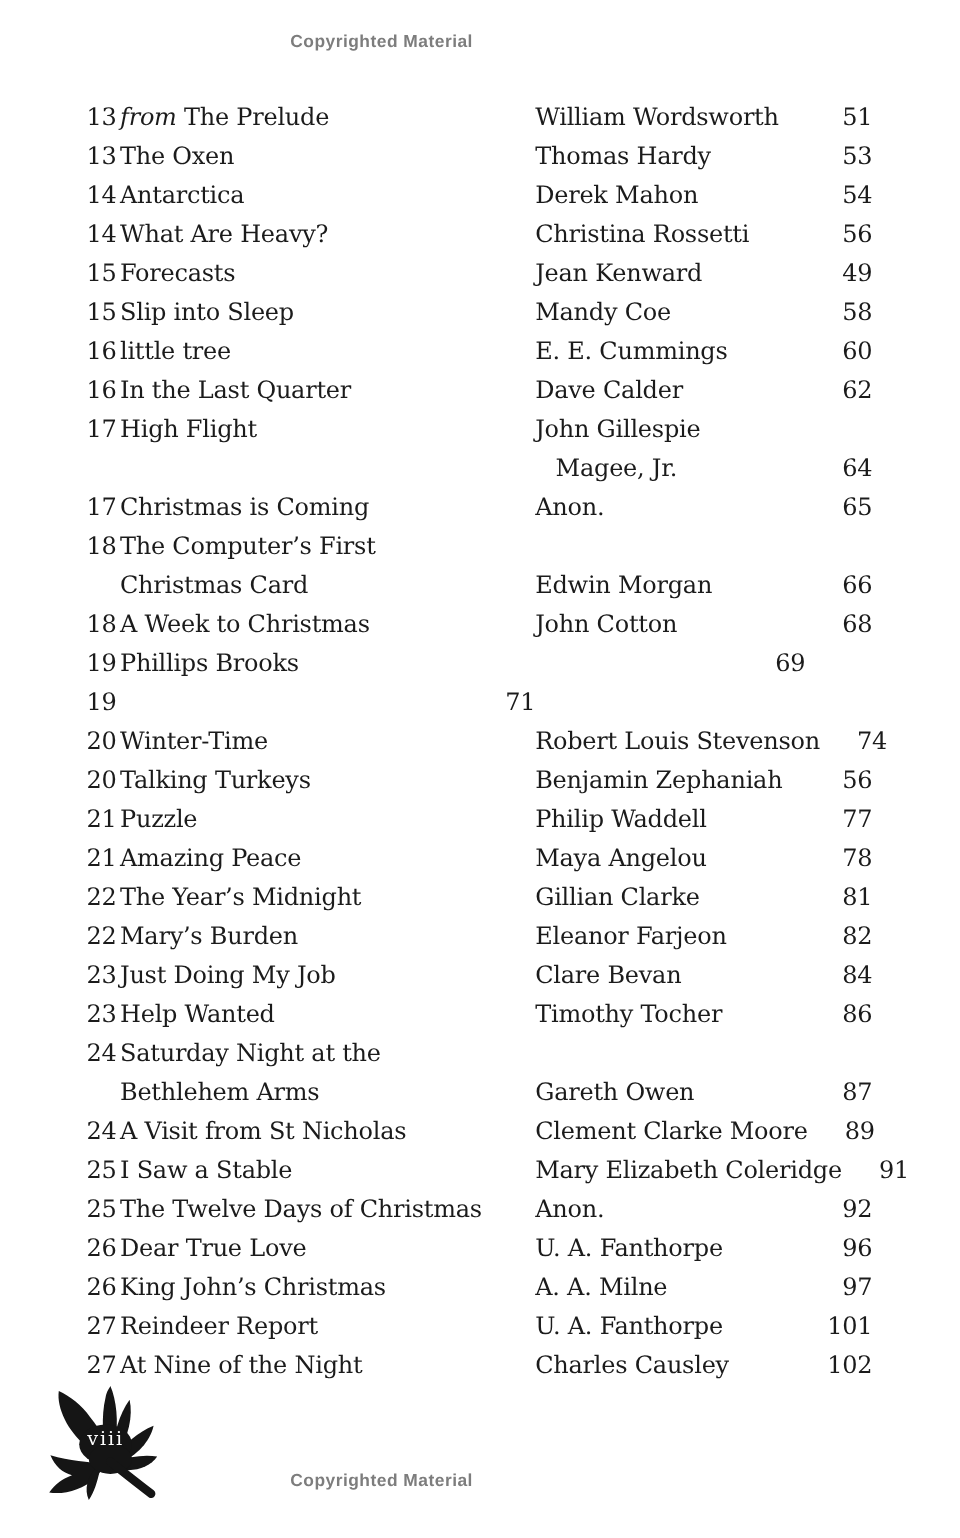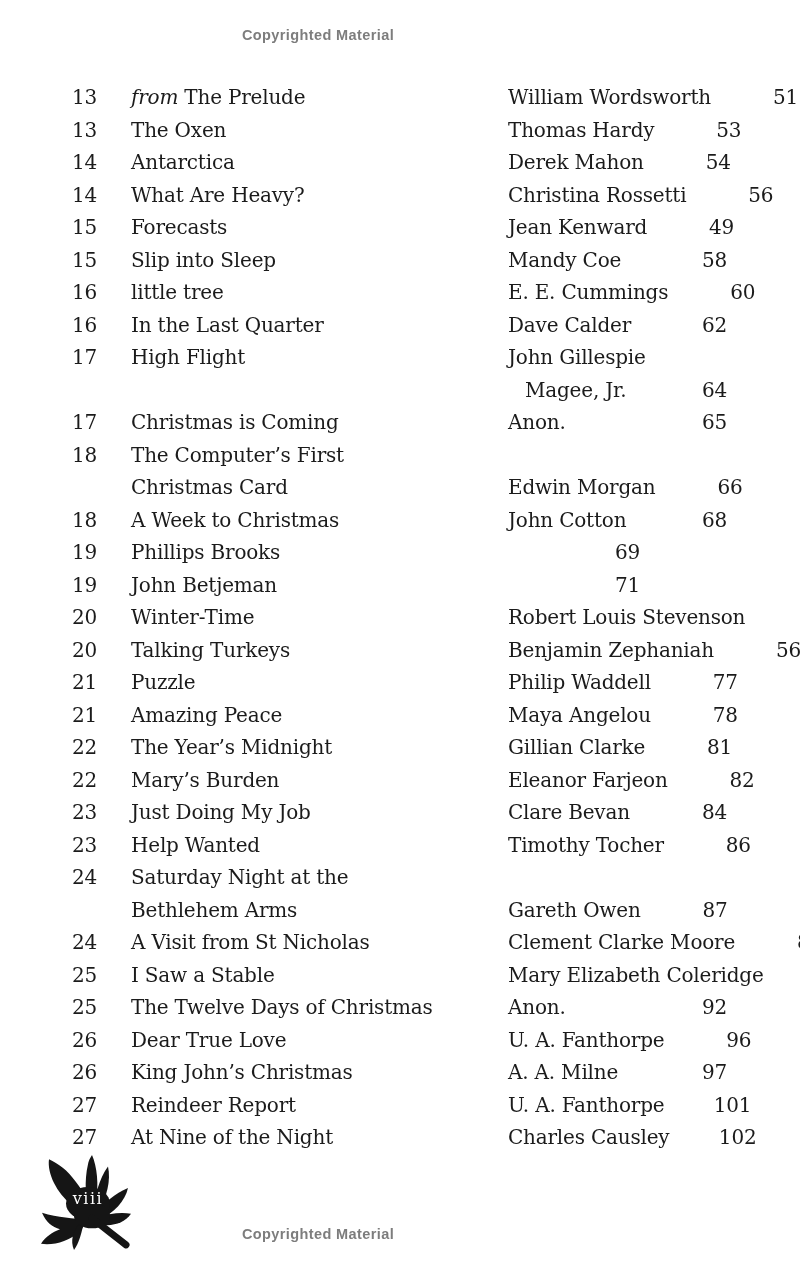--- a/index.html
+++ b/index.html
@@ -31,21 +31,20 @@
     color: #1b1b1b;
     letter-spacing: -0.2px;
     font-variant-numeric: oldstyle-nums;
   }
   .row {
     display: grid;
     grid-template-columns: 28px 346px 1fr 56px;
     height: 32.5px;
     line-height: 32.5px;
     white-space: nowrap;
-    gap: 31px;
   }
   .num { text-align: right; padding-right: 5px; }
   .title i { }
   .author.indent { padding-left: 17px; }
   .pagenum { text-align: right; }
 
   .leaf-wrap {
     position: absolute;
     left: 38px; top: 1154px;
     width: 100px; height: 98px;
@@ -153,21 +152,20 @@
       <div class="author">John Cotton</div>
       <div class="pagenum">68</div>
     </div>
     <div class="row">
       <div class="num">19</div>
       <div class="author">Phillips Brooks</div>
       <div class="pagenum">69</div>
     </div>
     <div class="row">
       <div class="num">19</div>
-      <div class="author">John Betjeman</div>
       <div class="pagenum">71</div>
     </div>
     <div class="row">
       <div class="num">20</div>
       <div class="title">Winter-Time</div>
       <div class="author">Robert Louis Stevenson</div>
       <div class="pagenum">74</div>
     </div>
     <div class="row">
       <div class="num">20</div>

